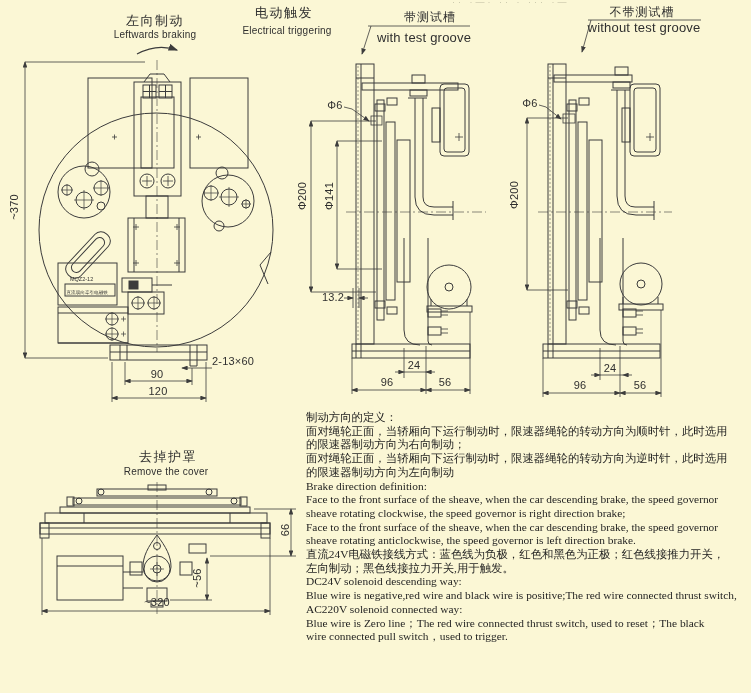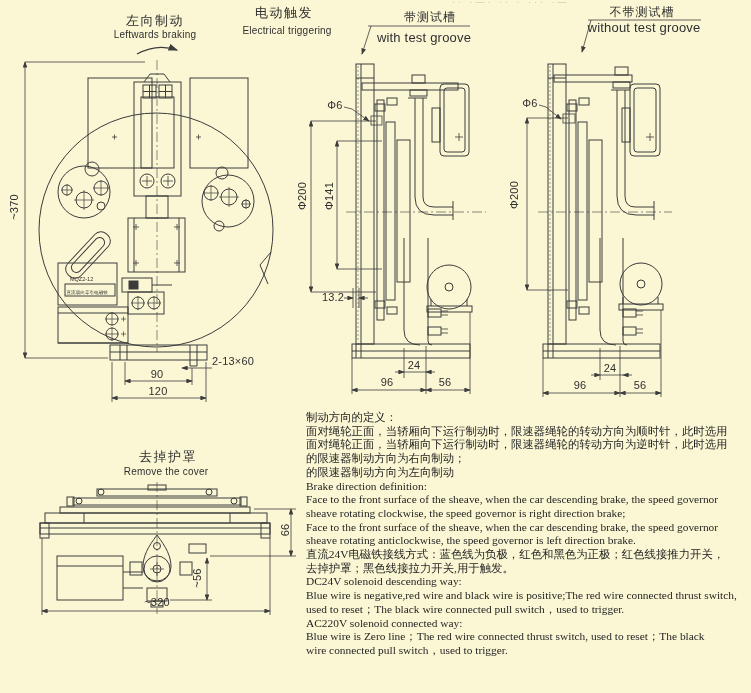--- a/index.html
+++ b/index.html
@@ -390,31 +390,30 @@
   <div class="lbl dim" style="left:580px; top:385px">96</div>
   <div class="lbl dim" style="left:640px; top:385px">56</div>
 
   <div class="lbl dim rot" style="left:285px; top:530px">66</div>
   <div class="lbl dim rot" style="left:197px; top:578px">~56</div>
   <div class="lbl dim" style="left:157px; top:602px">~320</div>
 
   <div class="notes">
     <div>制动方向的定义：</div>
     <div>面对绳轮正面，当轿厢向下运行制动时，限速器绳轮的转动方向为顺时针，此时选用</div>
+    <div>的限速器制动方向为右向制动；</div>
     <div>面对绳轮正面，当轿厢向下运行制动时，限速器绳轮的转动方向为逆时针，此时选用</div>
-    <div>的限速器制动方向为右向制动；</div>
     <div>的限速器制动方向为左向制动</div>
     <div>Brake direction definition:</div>
     <div>Face to the front surface of the sheave, when the car descending brake, the speed governor</div>
     <div>sheave rotating clockwise, the speed governor is right direction brake;</div>
     <div>Face to the front surface of the sheave, when the car descending brake, the speed governor</div>
     <div>sheave rotating anticlockwise, the speed governor is left direction brake.</div>
     <div>直流24V电磁铁接线方式：蓝色线为负极，红色和黑色为正极；红色线接推力开关，</div>
-    <div>去掉护罩；黑色线接拉力开关,用于触发。</div>
+    <div>左向制动；黑色线接拉力开关,用于触发。</div>
     <div>DC24V solenoid descending way:</div>
     <div>Blue wire is negative,red wire and black wire is positive;The red wire connected thrust switch,</div>
-    <div>used to reset；The black wire connected pull switch，used to trigger.</div>
     <div>AC220V solenoid connected way:</div>
     <div>Blue wire is Zero line；The red wire connected thrust switch, used to reset；The black</div>
     <div>wire connected pull switch，used to trigger.</div>
   </div>
 
 </div>
 
 </body></html>

